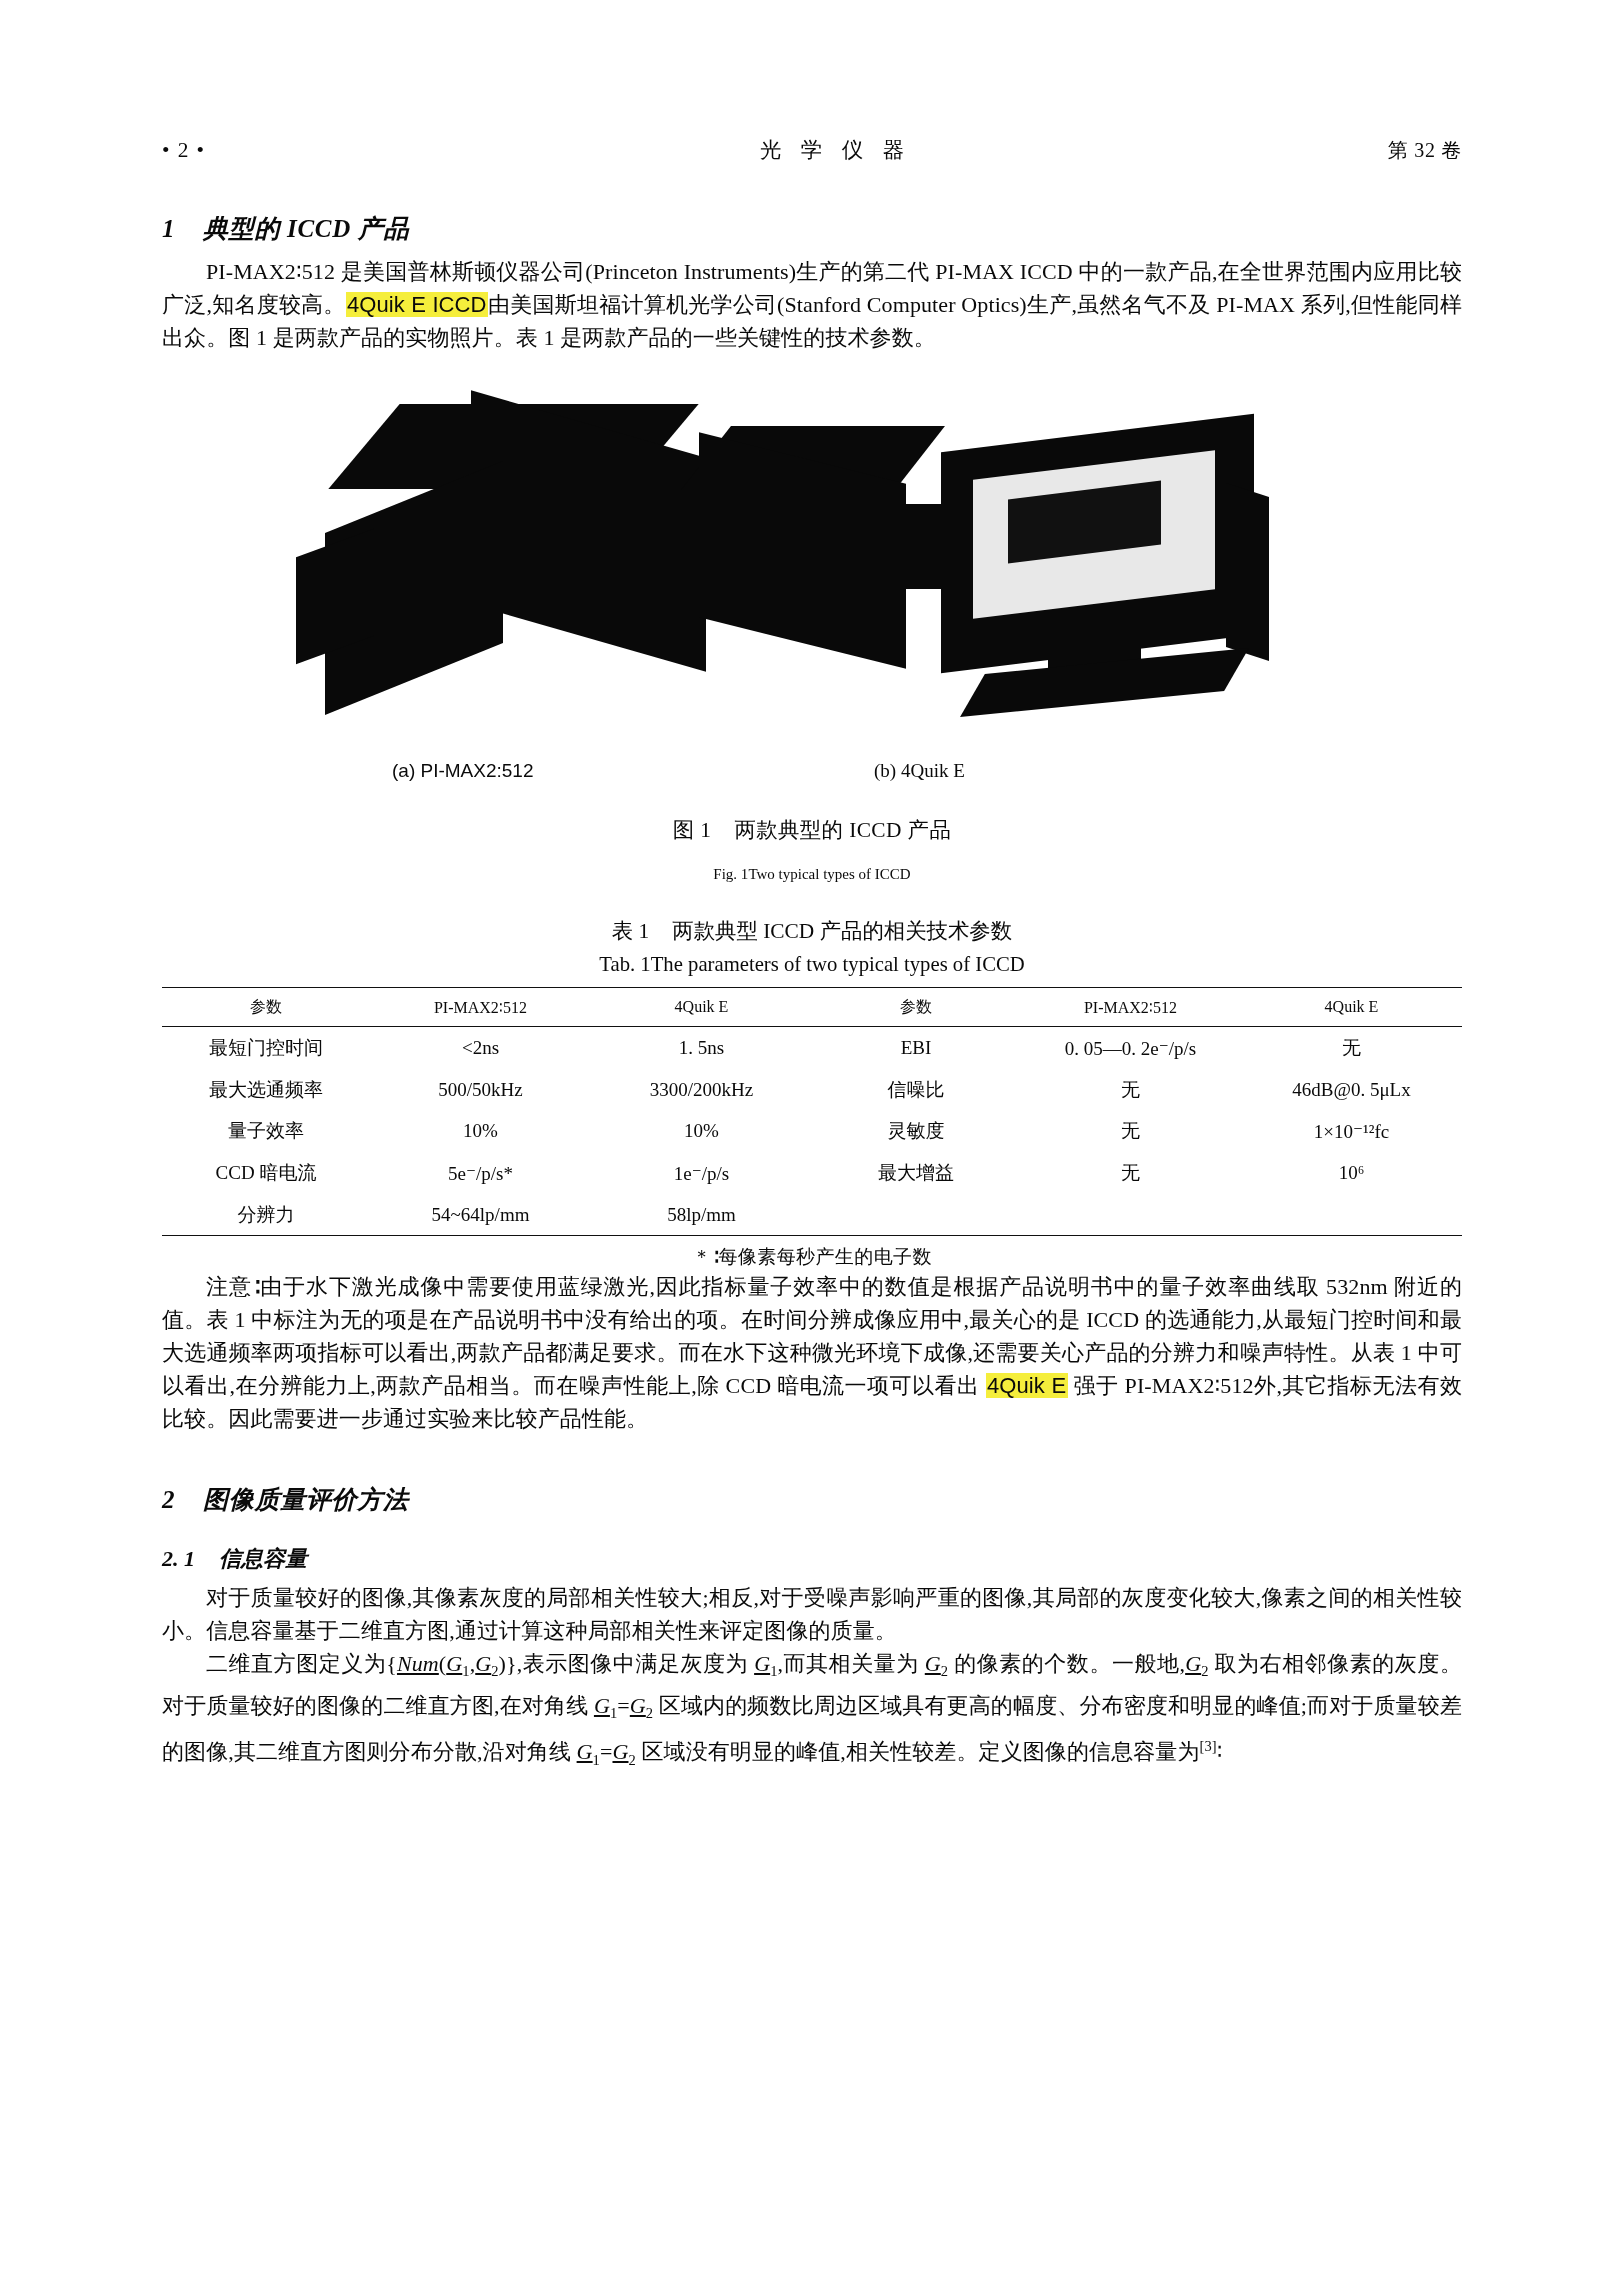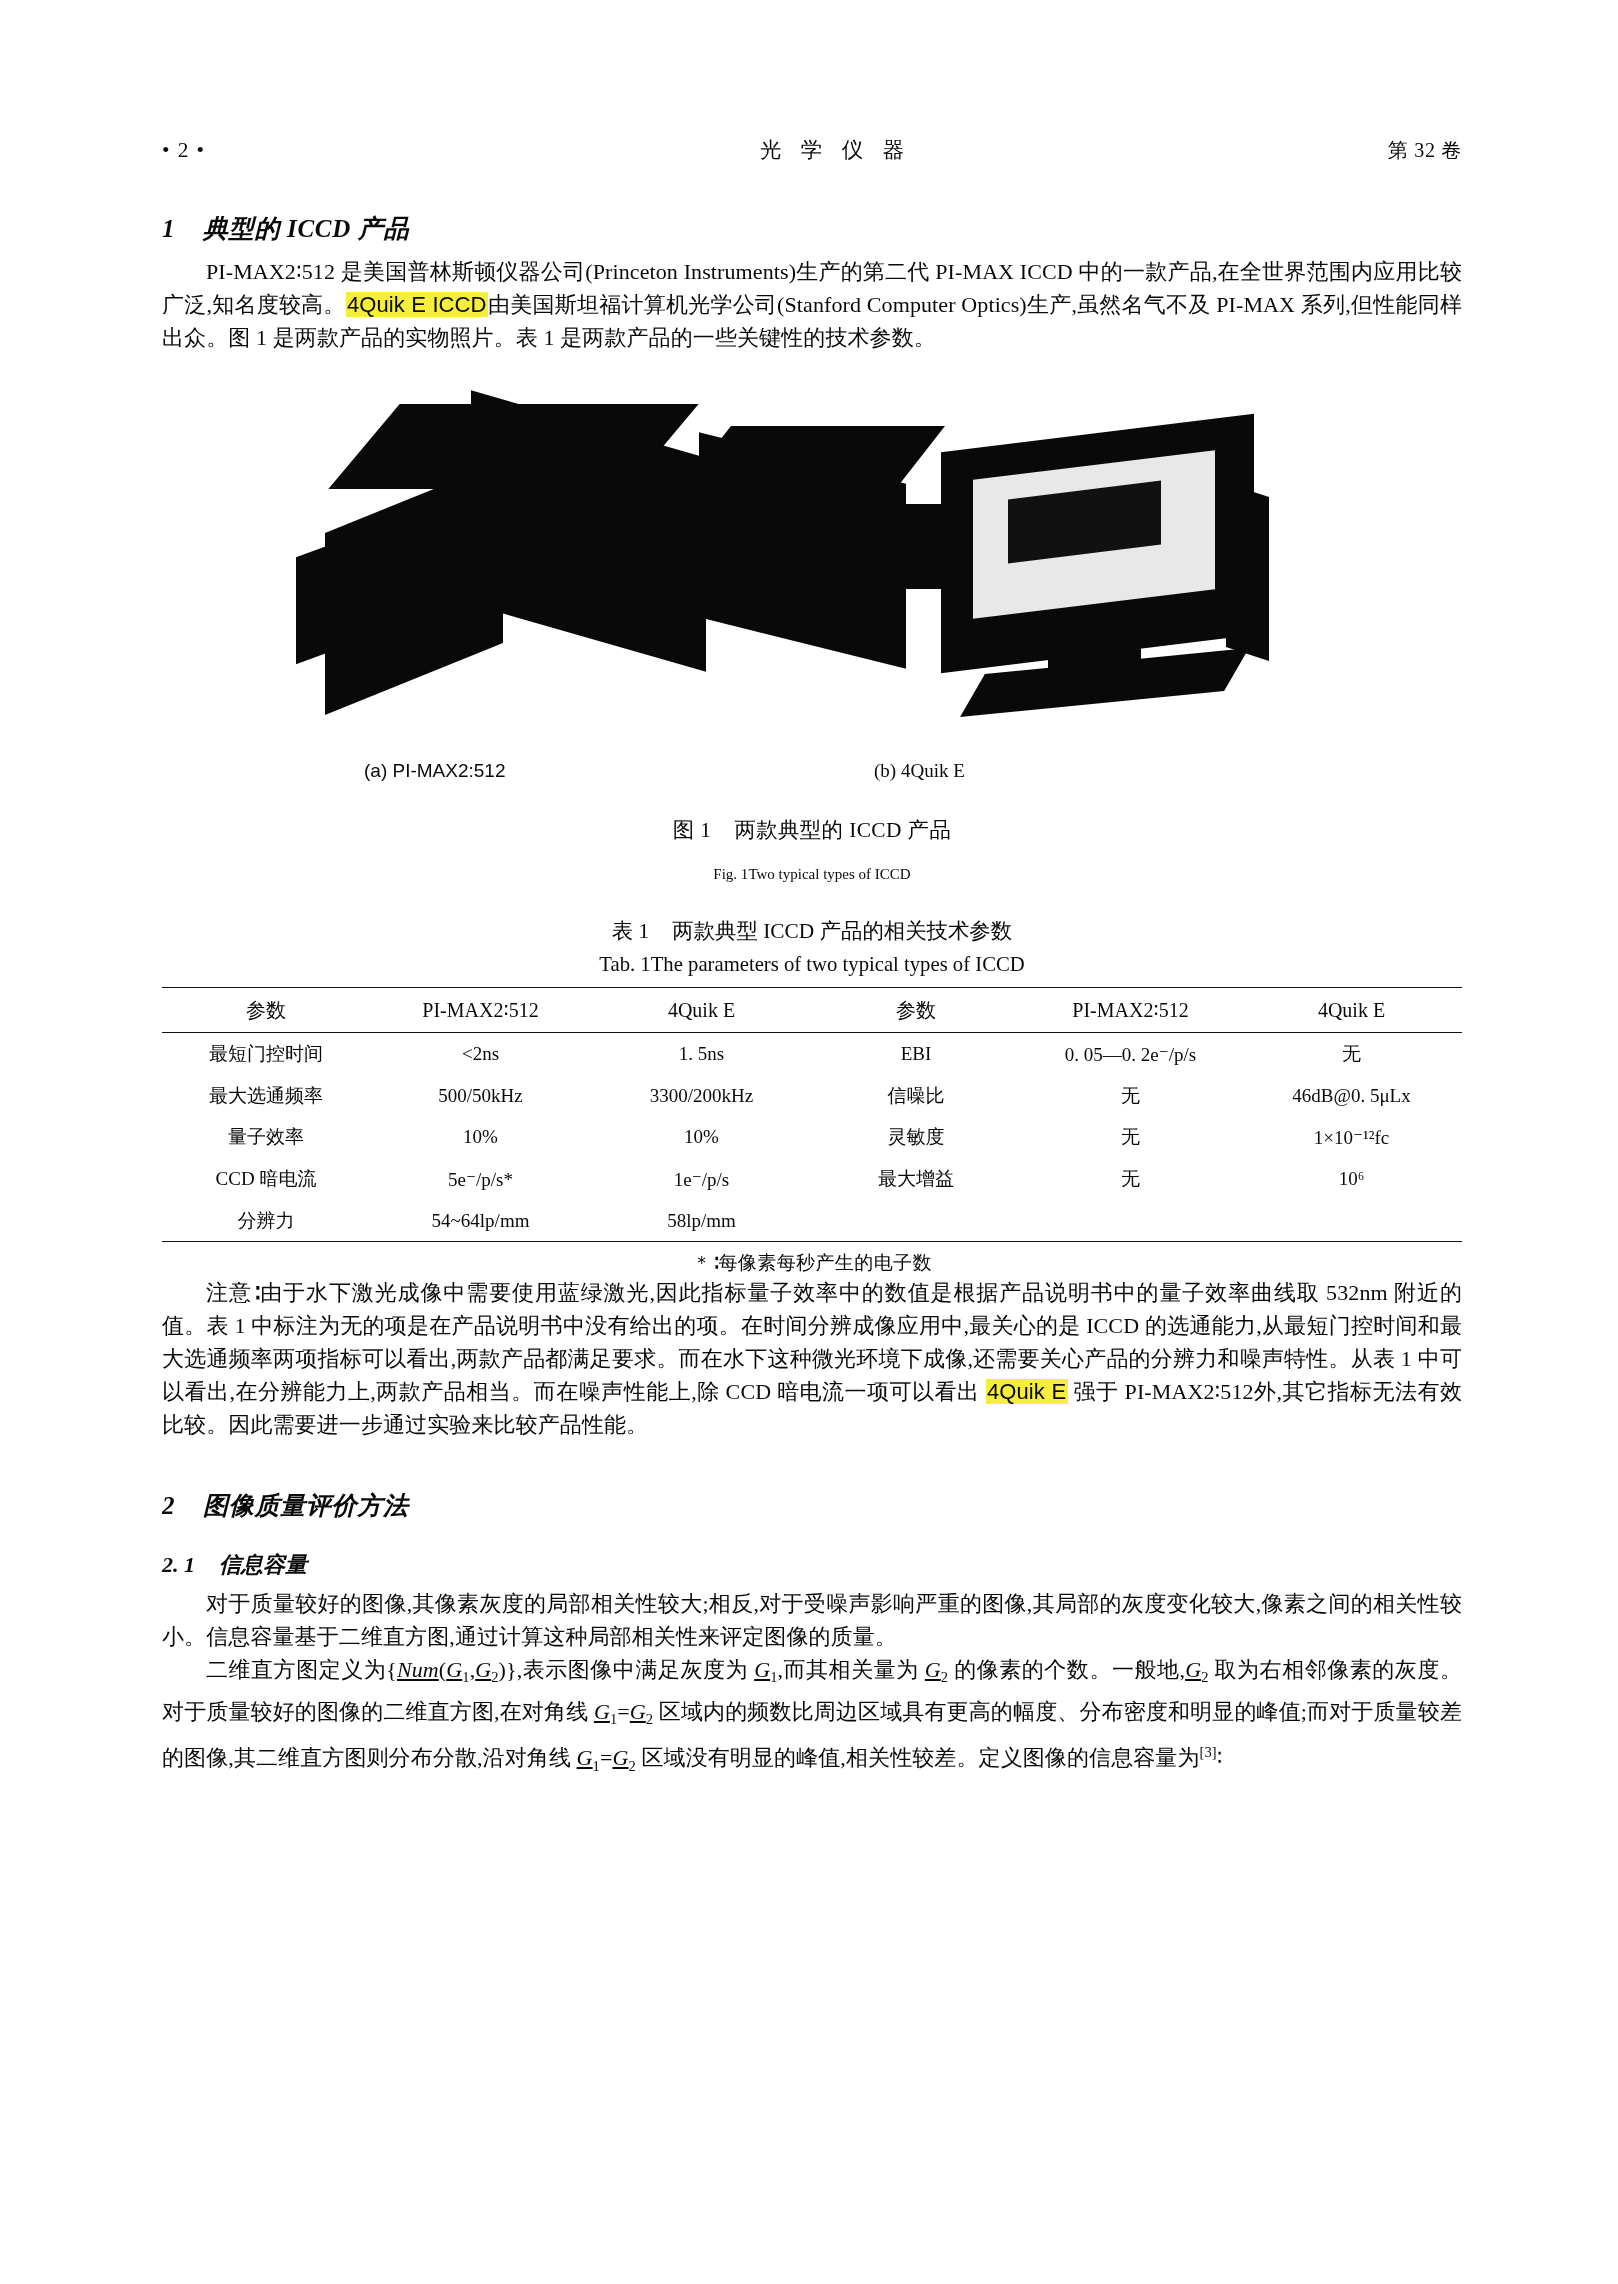--- a/index.html
+++ b/index.html
@@ -170,21 +170,21 @@
     width: 43px; height: 164px;
     transform: skewY(18deg);
   }
 
   .photo-caps {
     position: relative;
     height: 31px;
     margin-top: 7.1px;
     font-size: 19px;
   }
-  .photo-caps span.a { position: absolute; left: 202px; }
+  .photo-caps span.a { position: absolute; left: 230px; }
   .photo-caps span.b { position: absolute; left: 712px; }
 
   .figcap {
     font-size: 21.4px;
     margin-top: 24px;
     letter-spacing: 0.4px;
   }
   .figcap .gap { display: inline-block; width: 23px; }
   .figcap-en {
     font-size: 15px;
@@ -211,21 +211,21 @@
   }
   table.params th, table.params td {
     text-align: center;
     padding: 7.8px 1.4px;
     font-weight: normal;
   }
   table.params thead th {
     border-top: 1.8px solid #111;
     border-bottom: 1.1px solid #111;
     padding: 8.5px 1.4px;
-    font-size: 20px;
+    font-size: 16px;
   }
   table.params tbody tr:last-child td {
     border-bottom: 1.8px solid #111;
   }
   .tnote {
     font-size: 19px;
     margin-top: 7.1px;
     letter-spacing: 0.4px;
     text-align: center;
   }

